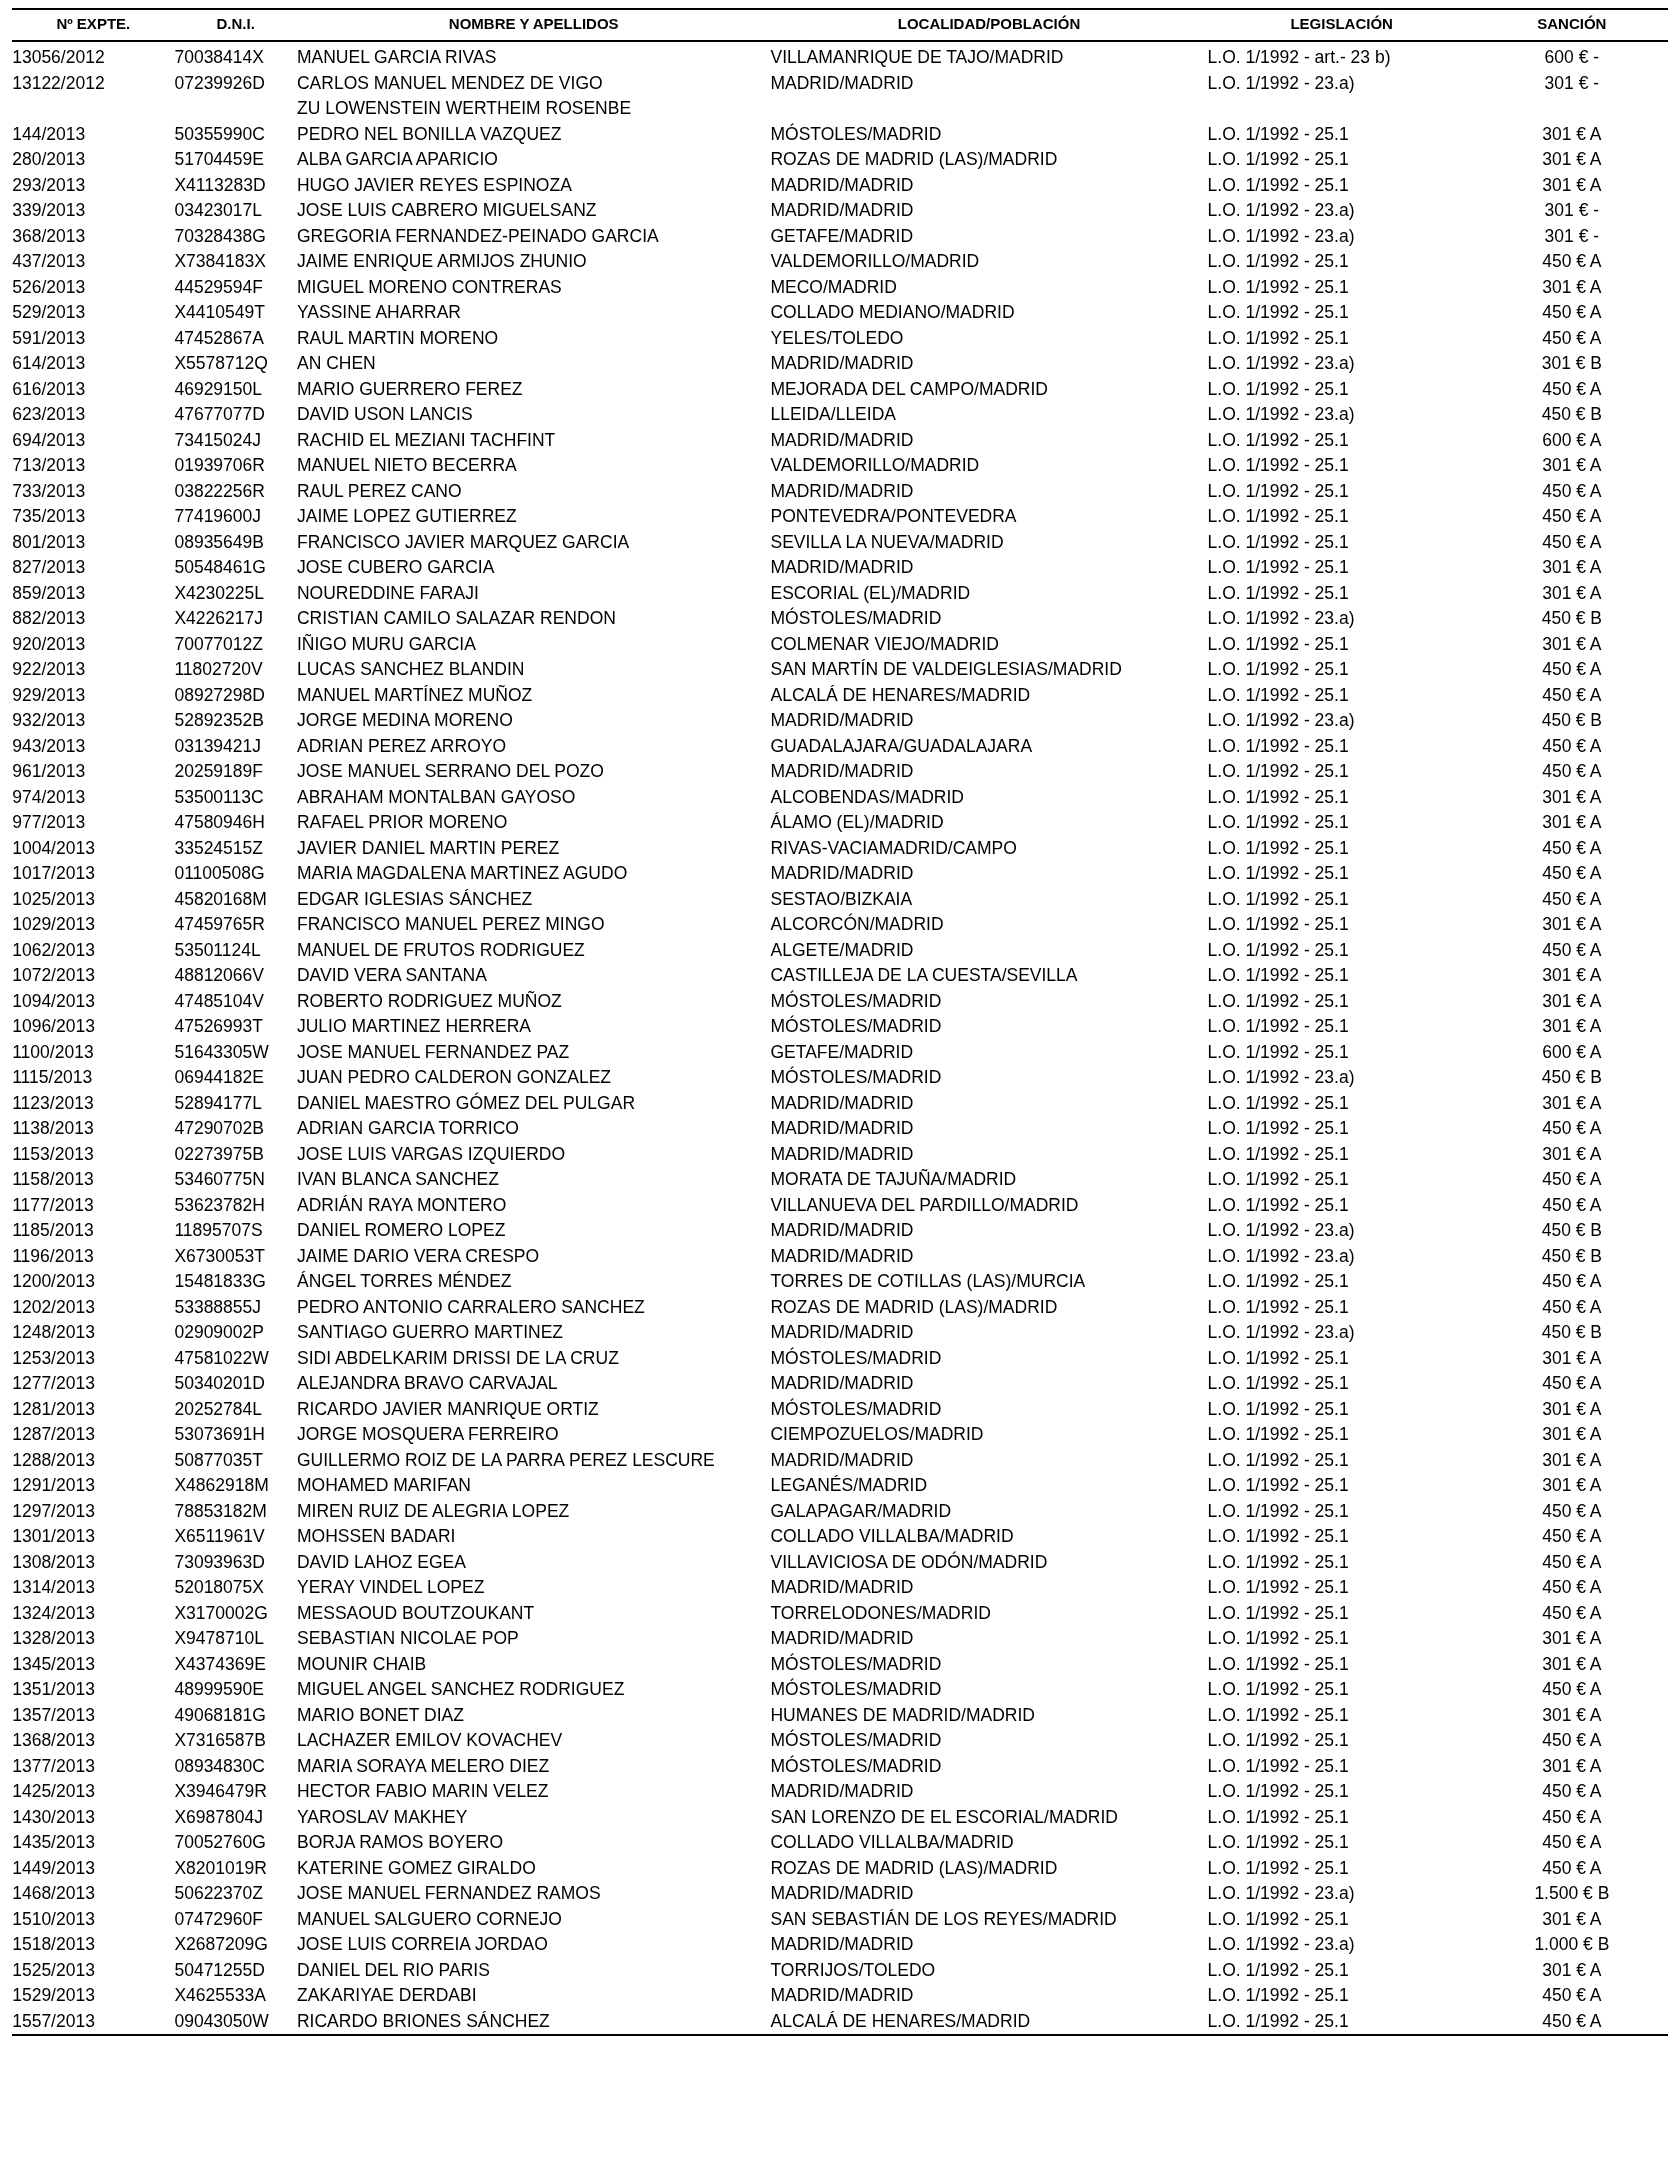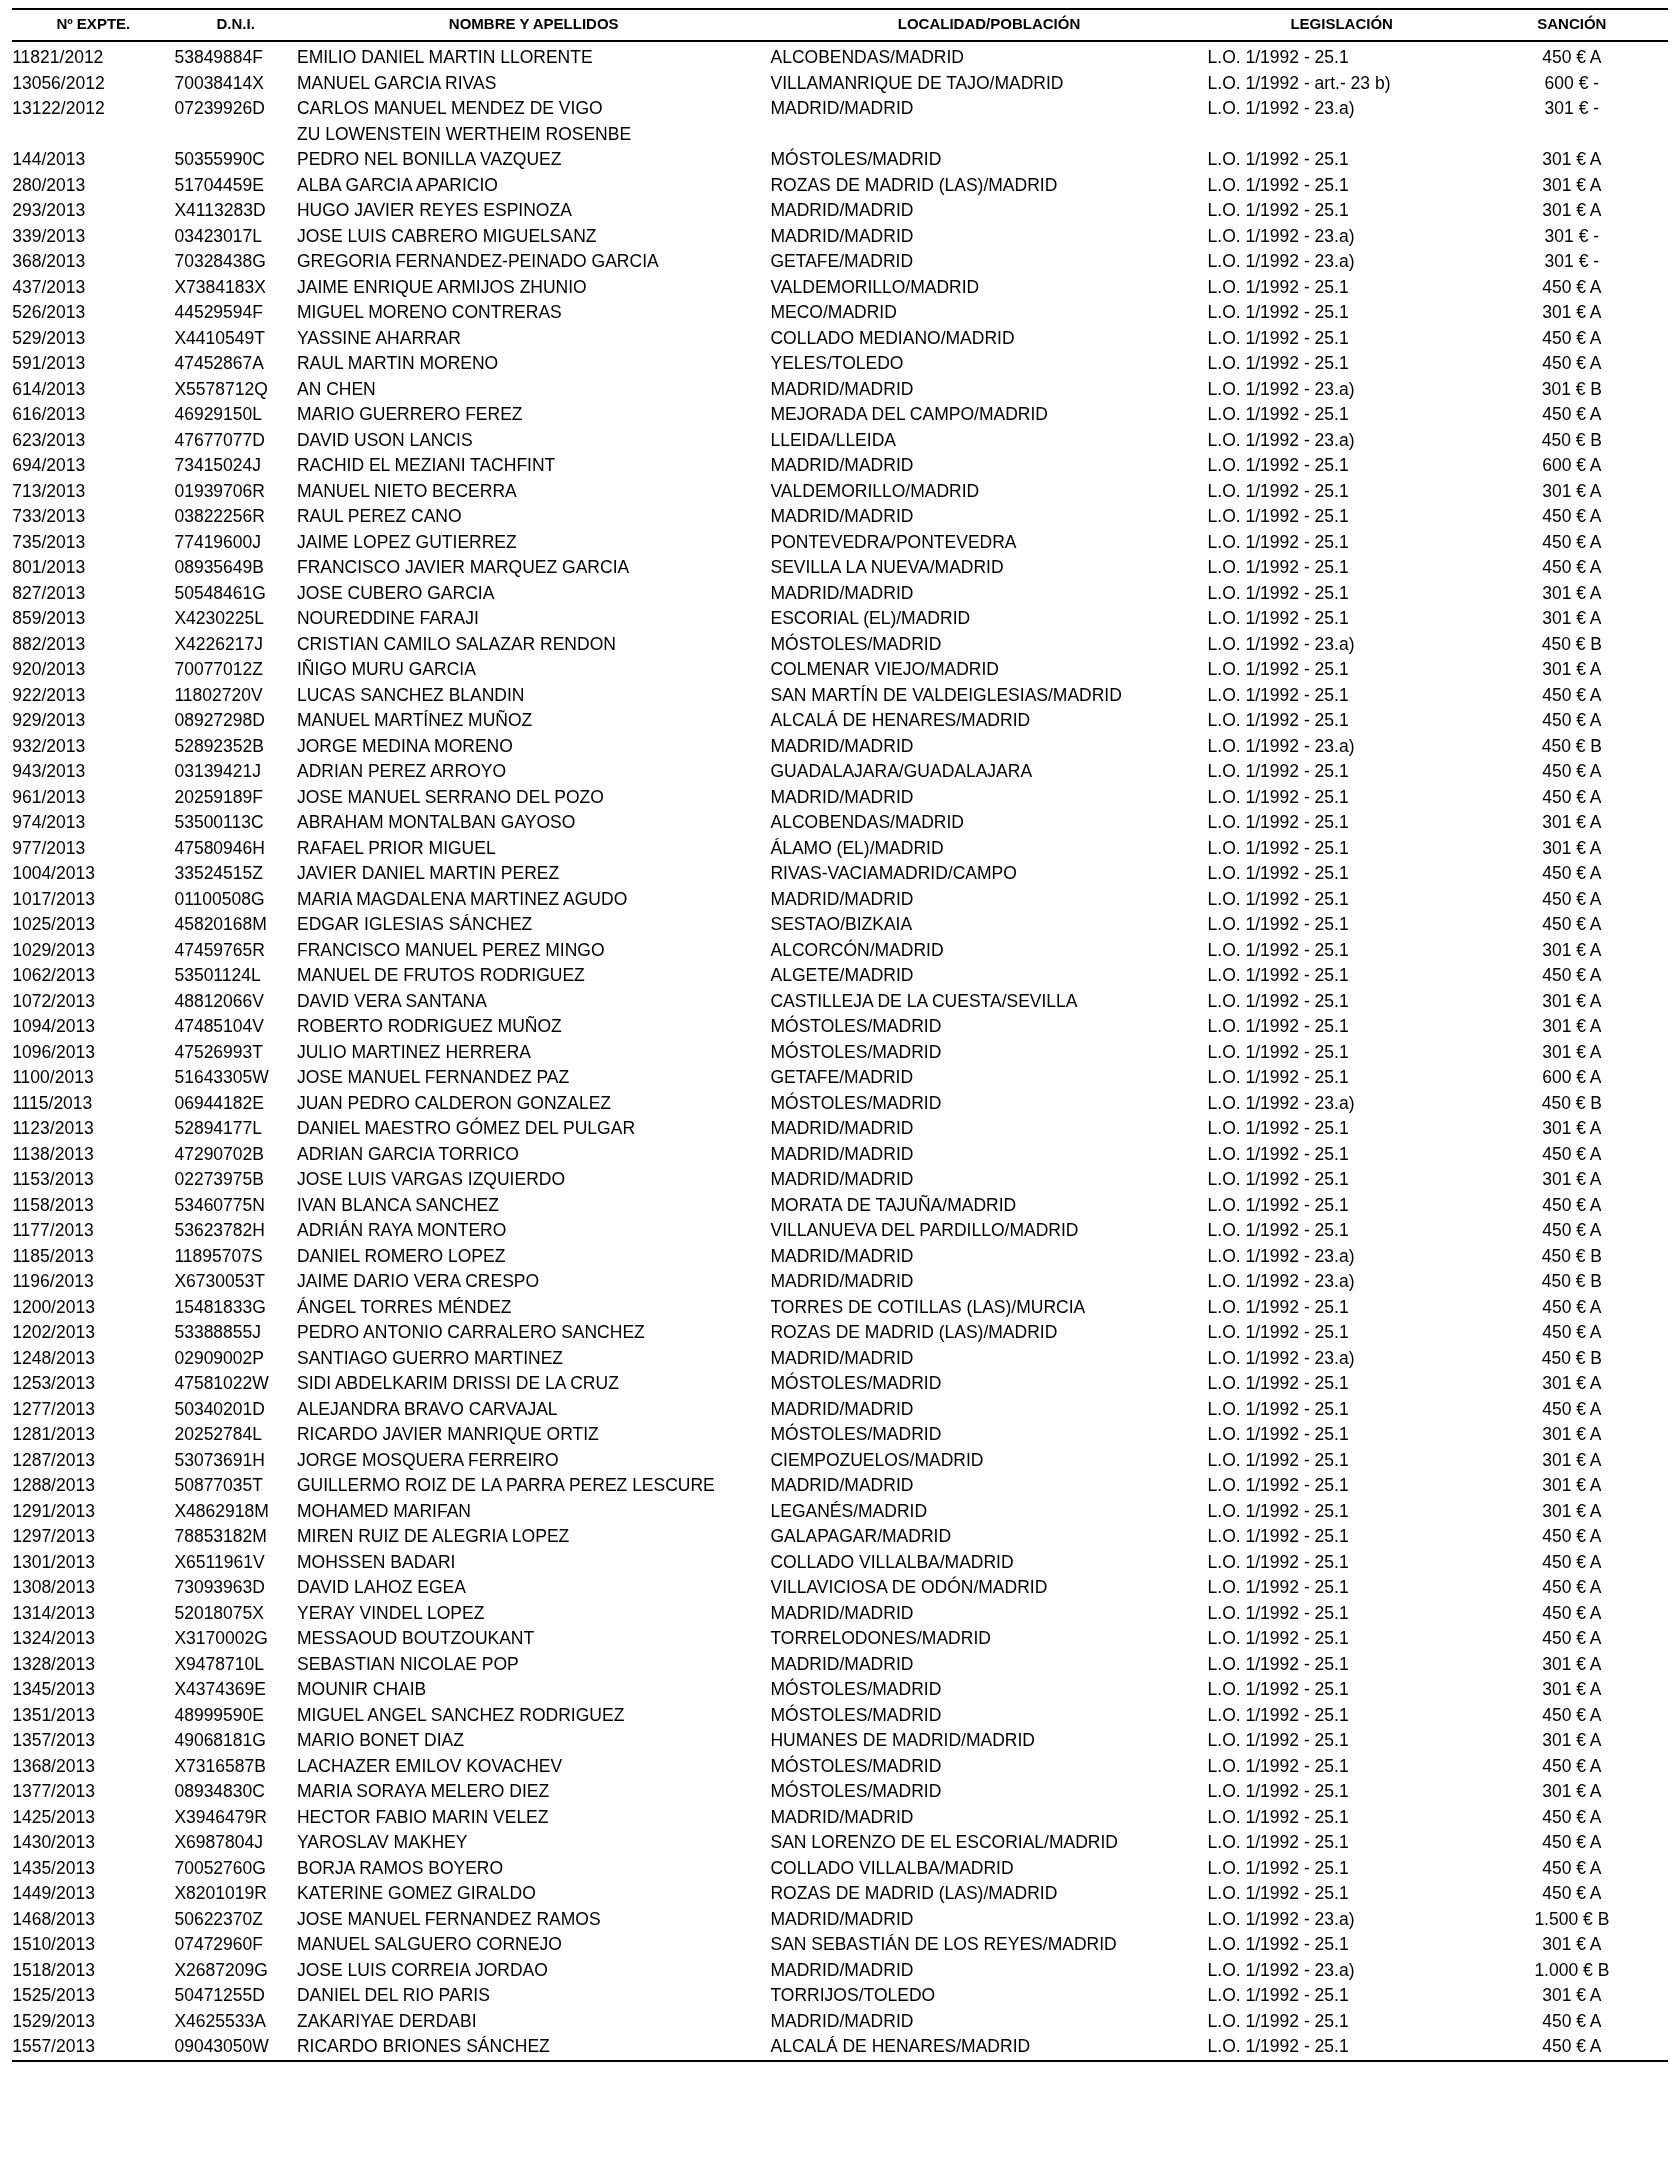--- a/index.html
+++ b/index.html
@@ -60,40 +60,20 @@
         <th class="c1">D.N.I.</th>
         <th class="c2">NOMBRE Y APELLIDOS</th>
         <th class="c3">LOCALIDAD/POBLACIÓN</th>
         <th class="c4">LEGISLACIÓN</th>
         <th class="c5">SANCIÓN</th>
       </tr>
     </thead>
     <tbody>
         <tr>
           <td class="c0">
-            <div>11821/2012</div>
-          </td>
-          <td class="c1">
-            <div>53849884F</div>
-          </td>
-          <td class="c2">
-            <div>EMILIO DANIEL MARTIN LLORENTE</div>
-          </td>
-          <td class="c3">
-            <div>ALCOBENDAS/MADRID</div>
-          </td>
-          <td class="c4">
-            <div>L.O. 1/1992 - 25.1</div>
-          </td>
-          <td class="c5">
-            <div>450 € A</div>
-          </td>
-        </tr>
-        <tr>
-          <td class="c0">
             <div>13056/2012</div>
           </td>
           <td class="c1">
             <div>70038414X</div>
           </td>
           <td class="c2">
             <div>MANUEL GARCIA RIVAS</div>
           </td>
           <td class="c3">
             <div>VILLAMANRIQUE DE TAJO/MADRID</div>
@@ -667,21 +647,21 @@
           </td>
         </tr>
         <tr>
           <td class="c0">
             <div>977/2013</div>
           </td>
           <td class="c1">
             <div>47580946H</div>
           </td>
           <td class="c2">
-            <div>RAFAEL PRIOR MIGUEL</div>
+            <div>RAFAEL PRIOR MORENO</div>
           </td>
           <td class="c3">
             <div>ÁLAMO (EL)/MADRID</div>
           </td>
           <td class="c4">
             <div>L.O. 1/1992 - 25.1</div>
           </td>
           <td class="c5">
             <div>301 € A</div>
           </td>

